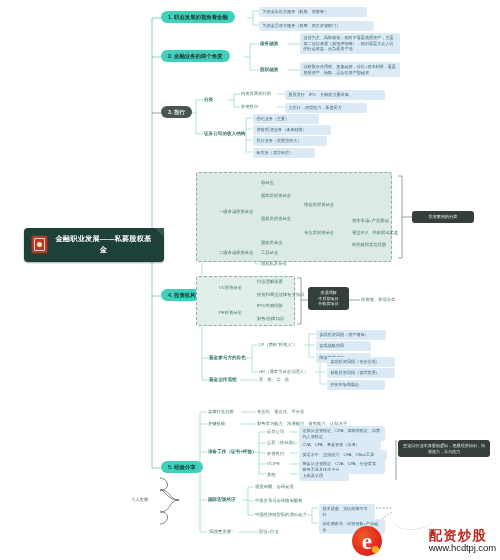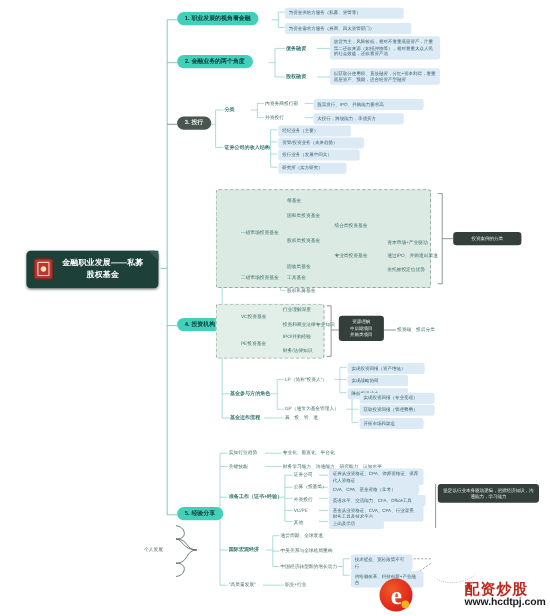--- a/index.html
+++ b/index.html
@@ -103,21 +103,21 @@
     display:flex;align-items:center;justify-content:center;
     line-height:1;
   }
   .wm .elogo:after{
     content:"";position:absolute;right:3px;bottom:3px;
     width:7px;height:7px;border-radius:50%;
     background:#f6b21b;
   }
   .wm .wtext{line-height:1.05;margin-left:43px;}
   .wm .wcn{color:#c0251c;font-size:13.5px;font-weight:bold;letter-spacing:1px;}
-  .wm .wurl{color:#1b1b1b;font-size:9.5px;font-weight:bold;letter-spacing:-.1px;}
+  .wm .wurl{color:#1b1b1b;font-size:9.5px;font-weight:normal;letter-spacing:-.1px;}
   .wm-swoosh{
     position:absolute;right:66px;bottom:30px;width:40px;height:20px;
     border-bottom:1px dotted #9fb8c8;border-radius:0 0 60% 40%;
     opacity:.8;
   }
 </style>
 </head>
 <body>
 
 <div id="stage">
@@ -306,21 +306,21 @@
   </g>
   <g fill="none" stroke="#7b8c88" stroke-width="0.7" stroke-dasharray="2 1.4">
     <path d="M376,508 L392,508"></path>
     <path d="M376,523 L392,512"></path>
   </g>
   <g fill="none" stroke="#7b8c88" stroke-width="0.8">
     <path d="M396,440 L396,480"></path>
   </g>
 </svg>
 
-<div class="node root" style="left:24px;top:228px;width:120px;">
+<div class="node root" style="left:24px;top:228px;width:140px;">
   <span class="bookicon"></span>
   <span class="txt">金融职业发展——私募股权基金</span>
   <span class="foldcorner"></span>
 </div>
 
 <div class="node lvl1" style="left:161px;top:11px;">1. 职业发展的视角看金融</div>
 <div class="node chip" style="left:259px;top:7px;width:108px;">为资金供给方服务（私募、资管等）</div>
 <div class="node chip" style="left:259px;top:21px;width:115px;">为资金需求方服务（券商、四大资管部门）</div>
 
 <div class="node lvl1" style="left:161px;top:50px;">2. 金融业务的两个角度</div>

